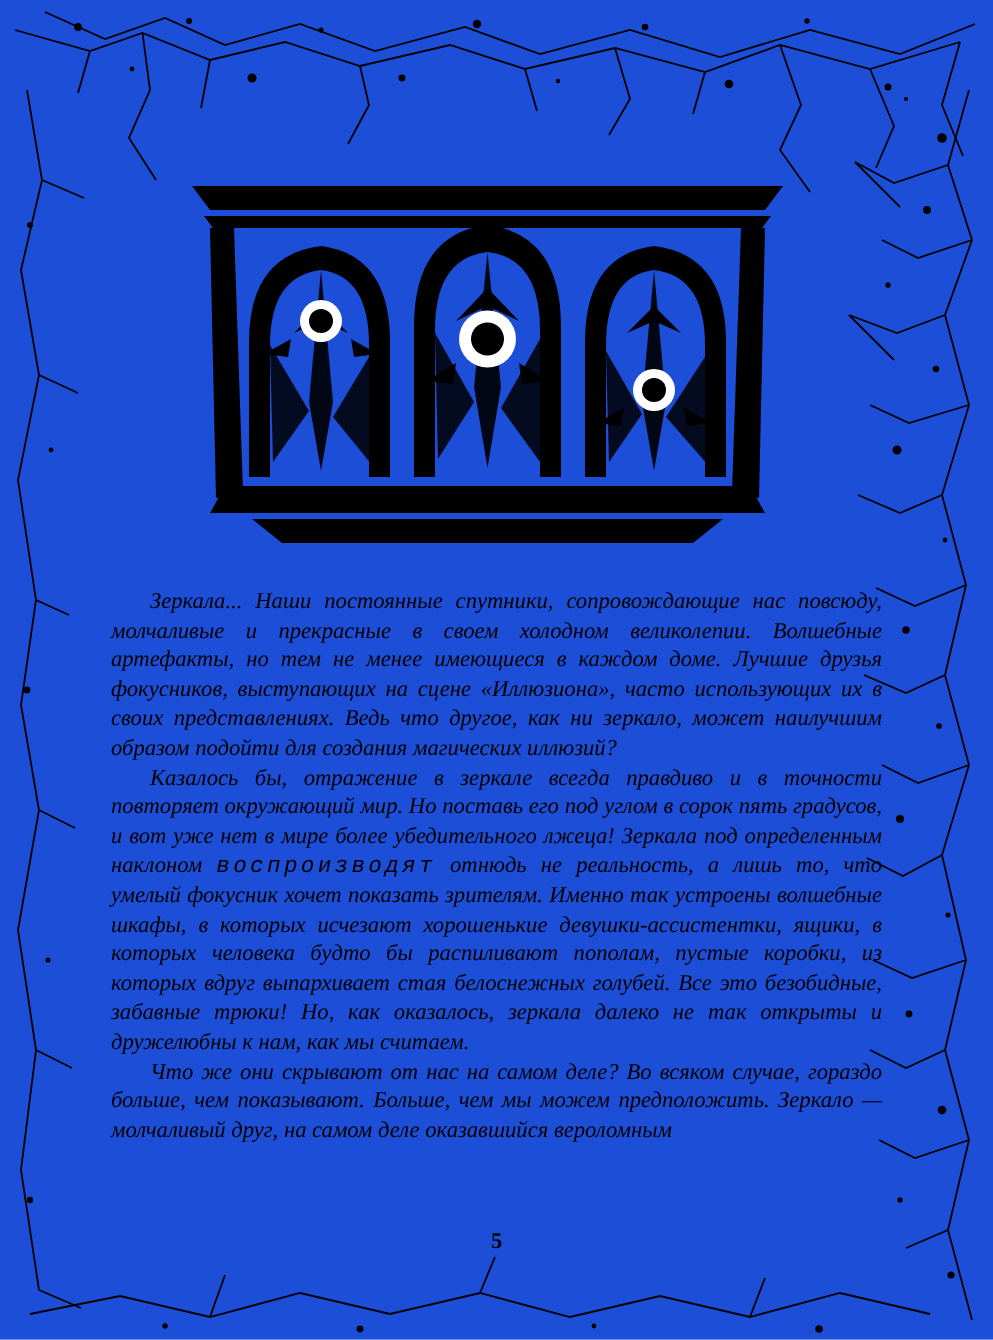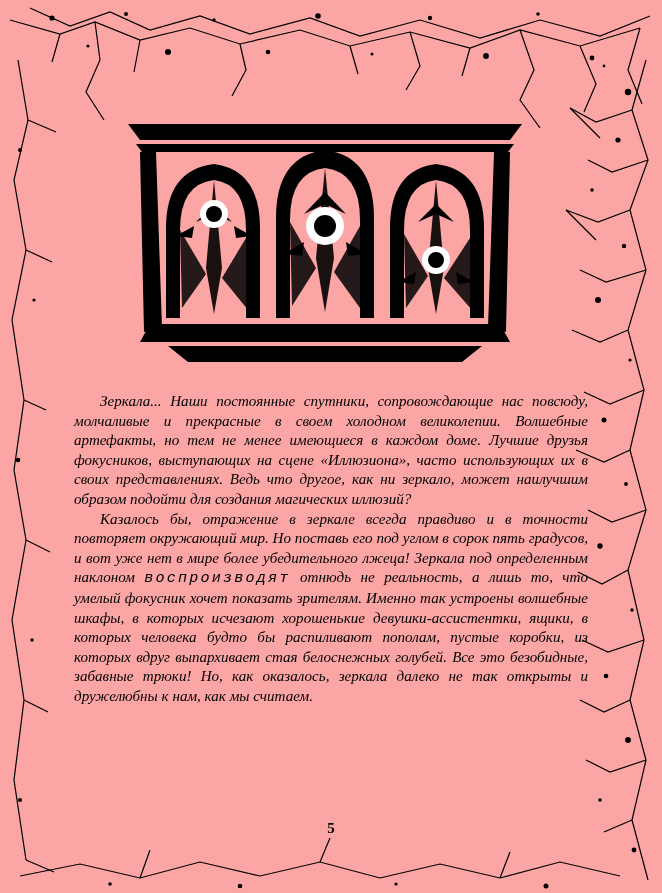--- a/index.html
+++ b/index.html
@@ -10,21 +10,21 @@
   body {
     width: 662px;
     height: 893px;
     overflow: hidden;
     font-family: "Liberation Serif", serif;
   }
   .page {
     position: relative;
     width: 662px;
     height: 893px;
-    background: #fca5a5;
+    background: #1d4ed8;
     overflow: hidden;
   }
 
   
   .border-deco {
     position: absolute;
     inset: 0;
     pointer-events: none;
   }
   .border-deco svg { display: block; }
@@ -218,17 +218,18 @@
         <path d="M194 124 L174 136 L192 138 Z"></path>
         <path d="M346 154 L364 164 L348 166 Z"></path>
         <path d="M306 154 L288 164 L304 166 Z"></path>
       </g>
     </svg>
   </div>
 
   <div class="text-block">
     <p class="para">Зеркала... Наши постоянные спутники, сопровождающие нас повсюду, молчаливые и прекрасные в своем холодном великолепии. Волшебные артефакты, но тем не менее имеющиеся в каждом доме. Лучшие друзья фокусников, выступающих на сцене «Иллюзиона», часто использующих их в своих представлениях. Ведь что другое, как ни зеркало, может наилучшим образом подойти для создания магических иллюзий?</p>
     <p class="para"><span>Казалось бы, отражение в зеркале всегда правдиво и в точности повторяет окружающий мир. Но поставь его под углом в сорок пять градусов, и вот уже нет в мире более убедительного лжеца! Зеркала под определенным наклоном </span><span class="spaced">воспроизводят</span><span> отнюдь не реальность, а лишь то, что умелый фокусник хочет показать зрителям. Именно так устроены волшебные шкафы, в которых исчезают хорошенькие девушки-ассистентки, ящики, в которых человека будто бы распиливают пополам, пустые коробки, из которых вдруг выпархивает стая белоснежных голубей. Все это безобидные, забавные трюки! Но, как оказалось, зеркала далеко не так открыты и дружелюбны к нам, как мы считаем.</span></p>
+    <p class="para">Что же они скрывают от нас на самом деле? Во всяком случае, гораздо больше, чем показывают. Больше, чем мы можем предположить. Зеркало — молчаливый друг, на самом деле оказавшийся вероломным</p>
   </div>
 
   <div class="page-number">5</div>
 
 </div>
 
 </body></html>

